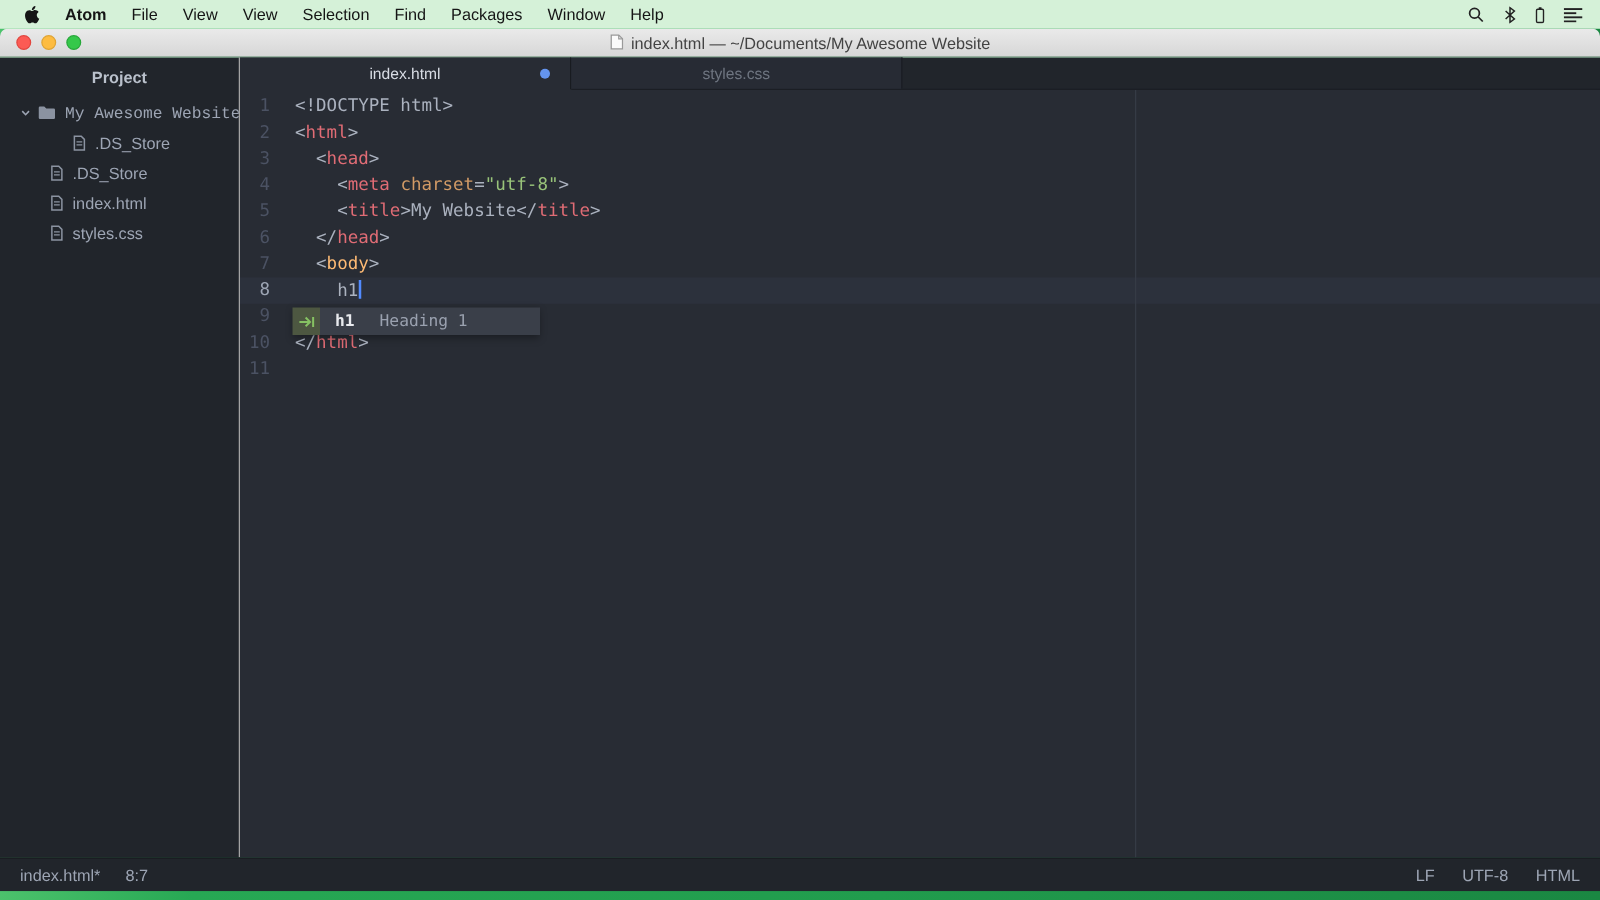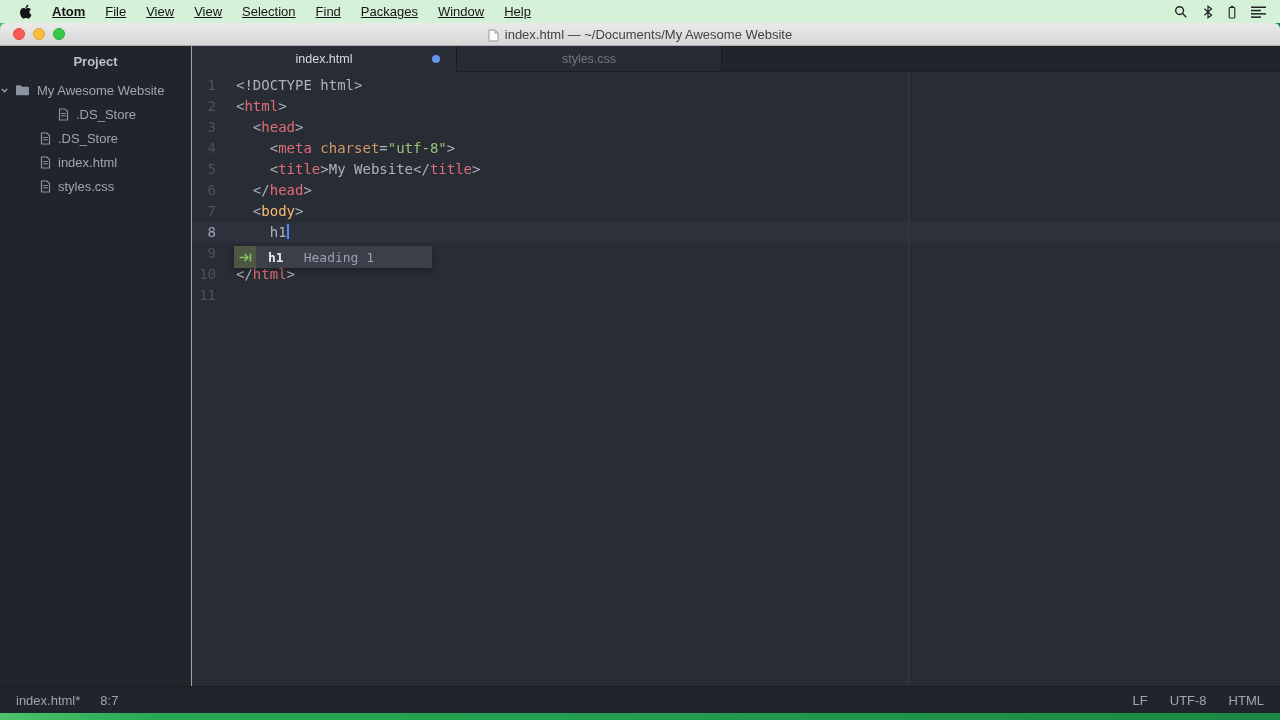--- a/index.html
+++ b/index.html
@@ -6,35 +6,35 @@
   html,body { width:1280px; height:720px; overflow:hidden; }
   body {
     font-family:"Liberation Sans","DejaVu Sans",sans-serif;
     background:linear-gradient(90deg,#4cc26c 0%,#27a854 12%,#219c4d 55%,#1a8742 100%);
     display:flex; flex-direction:column;
   }
   
   .menubar { height:23px; flex:0 0 23px; background:#d5f1d8; display:flex; align-items:center;
     font-size:13px; color:#151515; position:relative; }
   .menubar .apple { margin:0 10px 0 18px; display:flex; align-items:center; }
-  .menu-item { padding:0 10px;text-decoration:underline; }
+  .menu-item { padding:0 10px; }
   .menu-item.bold { font-weight:bold; }
   .menubar-right { position:absolute; right:14px; top:0; height:23px; display:flex; align-items:center; gap:15px; }
   .mb-icon { display:flex; align-items:center; }
   
   .window { flex:0 0 690px; height:690px; display:flex; flex-direction:column;
     border-radius:6px 6px 0 0; overflow:hidden; }
   .titlebar { height:23px; flex:0 0 23px; background:linear-gradient(#eaeaea,#d7d7d7);
     border-bottom:1px solid #b0b0b0; position:relative; display:flex; align-items:center; justify-content:center; }
   .traffic { position:absolute; left:13px; top:5px; display:flex; gap:8px; }
   .tl { width:12px; height:12px; border-radius:50%; }
   .tl.close { background:#fc5b54; border:1px solid #e2463f; }
   .tl.min { background:#fdbc40; border:1px solid #e0a433; }
   .tl.max { background:#35c84a; border:1px solid #27a83a; }
-  .title-wrap { display:flex; align-items:flex-end; gap:6px; font-size:13px; color:#434343; }
+  .title-wrap { display:flex; align-items:flex-start; gap:6px; font-size:13px; color:#434343; }
   .main { flex:1; display:flex; min-height:0; }
   
   .sidebar { width:192px; flex:0 0 192px; background:#21252b; border-right:1px solid #a3a3a3;
     color:#9da5b4; font-size:13px; overflow:hidden; }
   .project-header { height:30px; display:flex; align-items:center; justify-content:center;
     color:#b9c0cb; font-weight:600; }
   .tree { padding-top:2px; }
   .tree-row { height:24px; display:flex; align-items:center; white-space:nowrap; }
   .tree-row.selected { background:#3a3f4b; color:#d7dae0; }
   .tree-row .chev { width:10px; margin-right:5px; display:flex; }
@@ -133,21 +133,21 @@
       </svg>
       <span>index.html — ~/Documents/My Awesome Website</span>
     </div>
   </div>
 
   <div class="main">
 
     <div class="sidebar">
       <div class="project-header">Project</div>
       <div class="tree" id="tree">
-          <div class="tree-row" style="padding-left: 0;">
+          <div class="tree-row" style="padding-left: 16px; font-family: Liberation Mono, monospace;">
             <span class="chev">
               <svg width="9" height="9" viewBox="0 0 10 10">
                 <path d="M2 3.2 L5 6.4 L8 3.2" fill="none" stroke="#9da5b4" stroke-width="1.4"></path>
               </svg>
             </span>
             <span class="t-icon">
               <svg width="15" height="12" viewBox="0 0 15 12">
                 <path d="M1 2.2 a1 1 0 0 1 1-1 h3.4 l1.6 1.6 h6 a1 1 0 0 1 1 1 v6.4 a1 1 0 0 1 -1 1 h-11 a1 1 0 0 1 -1-1 z" fill="#8b93a1"></path>
               </svg>
             </span>

